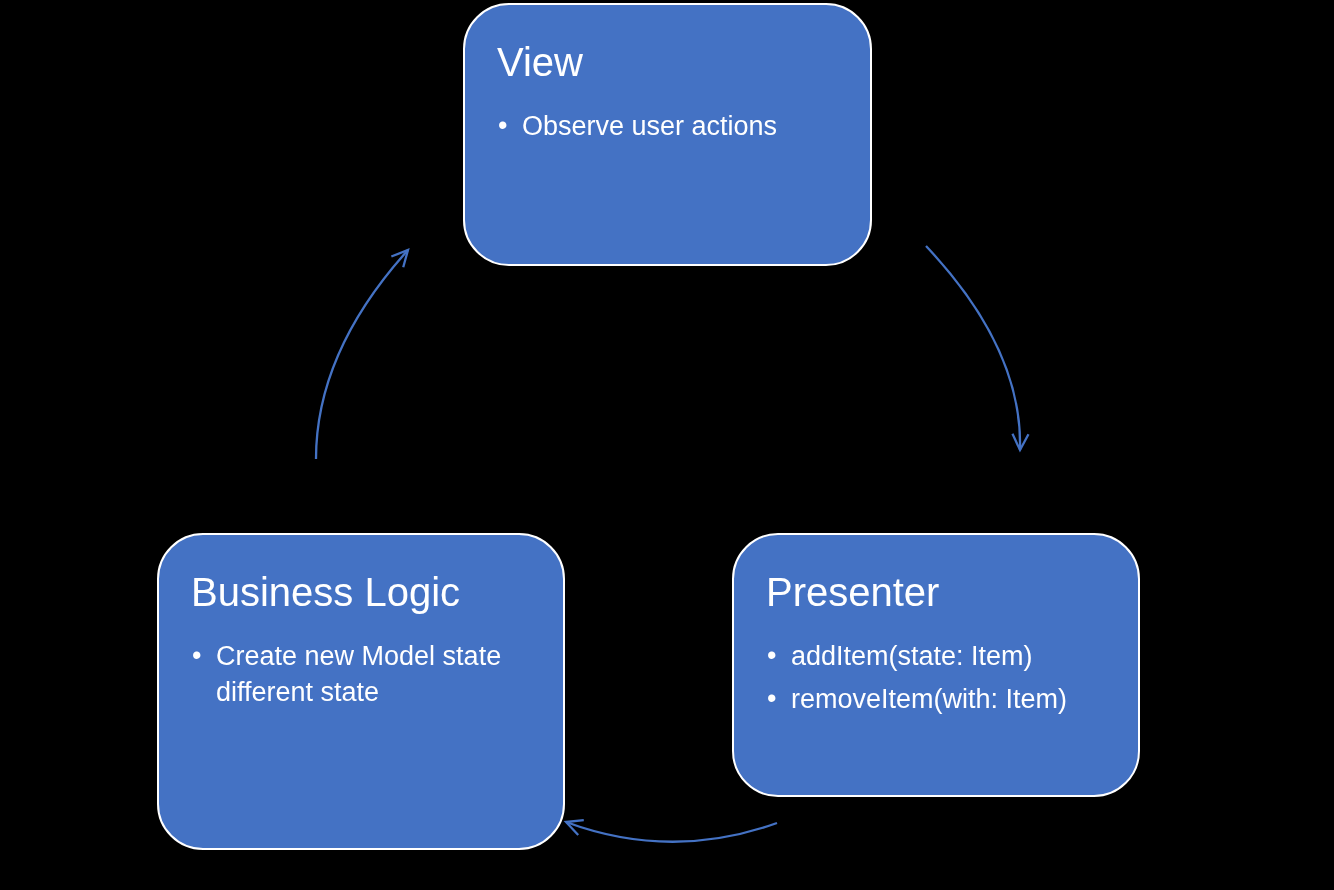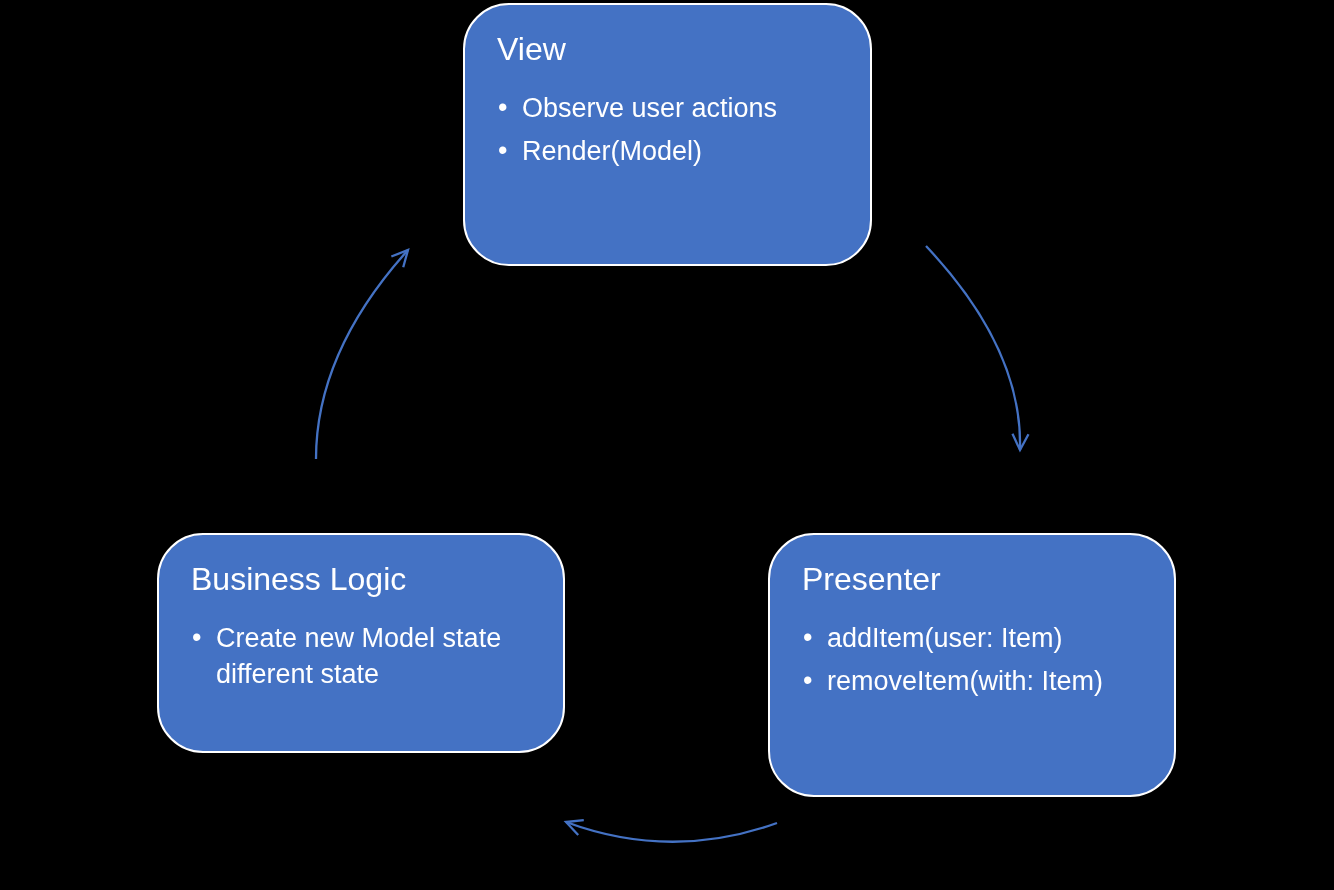--- a/index.html
+++ b/index.html
@@ -41,22 +41,22 @@
   }
   .node {
     position: absolute;
     background: var(--node-fill);
     border: 2.5px solid var(--node-border);
     border-radius: 46px;
     color: var(--text-color);
     padding: 24px 24px 0 30px;
   }
   .node h2 {
-    margin: 0 0 22px 2px;
-    font-size: 32px;
+    margin: 8px 0 22px 2px;
+    font-size: 40px;
     font-weight: 400;
     line-height: 1.25;
   }
   .node ul {
     list-style: none;
     margin: 0 0 0 3px;
     padding: 0;
     font-size: 27px;
     line-height: 1.32;
   }
@@ -65,22 +65,22 @@
     padding-left: 24px;
     margin-bottom: 7px;
   }
   .node li::before {
     content: "\2022";
     position: absolute;
     left: 0;
     top: -1px;
   }
   .node-view      { left: 463px; top: 3px;   width: 409px; height: 263px; padding-right: 24px; }
-  .node-presenter { left: 768px; top: 533px; width: 408px; height: 264px; padding-right: 20px; }
-  .node-business  { left: 157px; top: 533px; width: 408px; height: 220px; padding-right: 46px; }
+  .node-presenter { left: 732px; top: 533px; width: 408px; height: 264px; padding-right: 20px; }
+  .node-business  { left: 157px; top: 533px; width: 408px; height: 317px; padding-right: 46px; }
 </style>
 </head>
 <body>
 
 <div class="canvas">
 
   <svg class="arrows" viewBox="0 0 1334 890" aria-hidden="true">
     <defs>
       <marker id="ah" markerUnits="userSpaceOnUse" markerWidth="24" markerHeight="24" refX="18" refY="10" orient="auto">
         <path class="arrowhead-path" d="M2,2 L18,10 L2,18"></path>
@@ -88,28 +88,27 @@
     </defs>
     <path class="arrow" d="M926,246 Q1023,349 1020,450" marker-end="url(#ah)"></path>
     <path class="arrow" d="M777,823 Q671,861 566,822" marker-end="url(#ah)"></path>
     <path class="arrow" d="M316,459 Q316,352 408,250" marker-end="url(#ah)"></path>
   </svg>
 
   <section class="node node-view">
     <h2>View</h2>
     <ul>
       <li>Observe user actions</li>
-      <li>Render(Model)</li>
     </ul>
   </section>
 
   <section class="node node-presenter">
     <h2>Presenter</h2>
     <ul>
-      <li>addItem(user: Item)</li>
+      <li>addItem(state: Item)</li>
       <li>removeItem(with: Item)</li>
     </ul>
   </section>
 
   <section class="node node-business">
     <h2>Business Logic</h2>
     <ul>
       <li>Create new Model state different state</li>
     </ul>
   </section>

